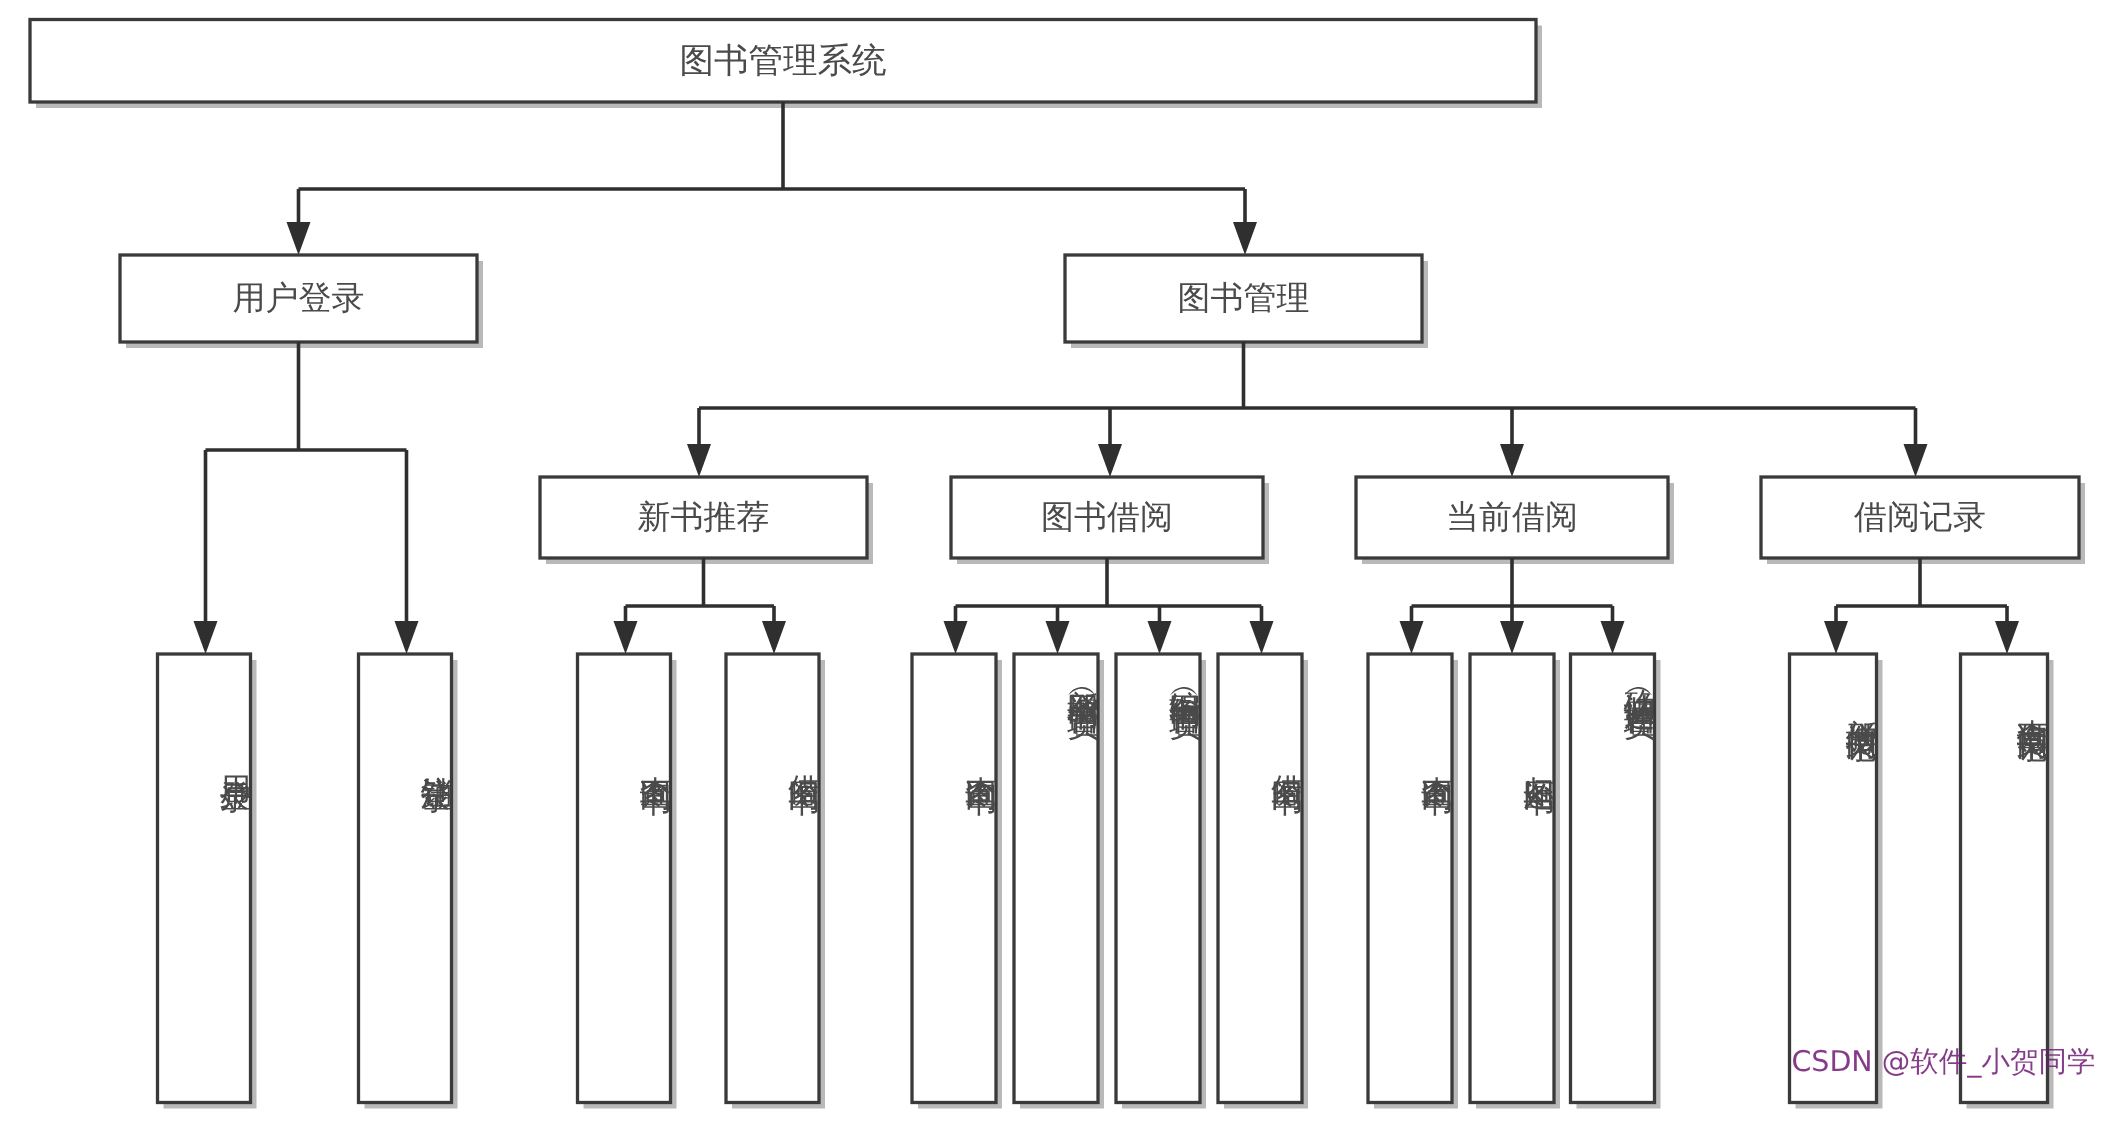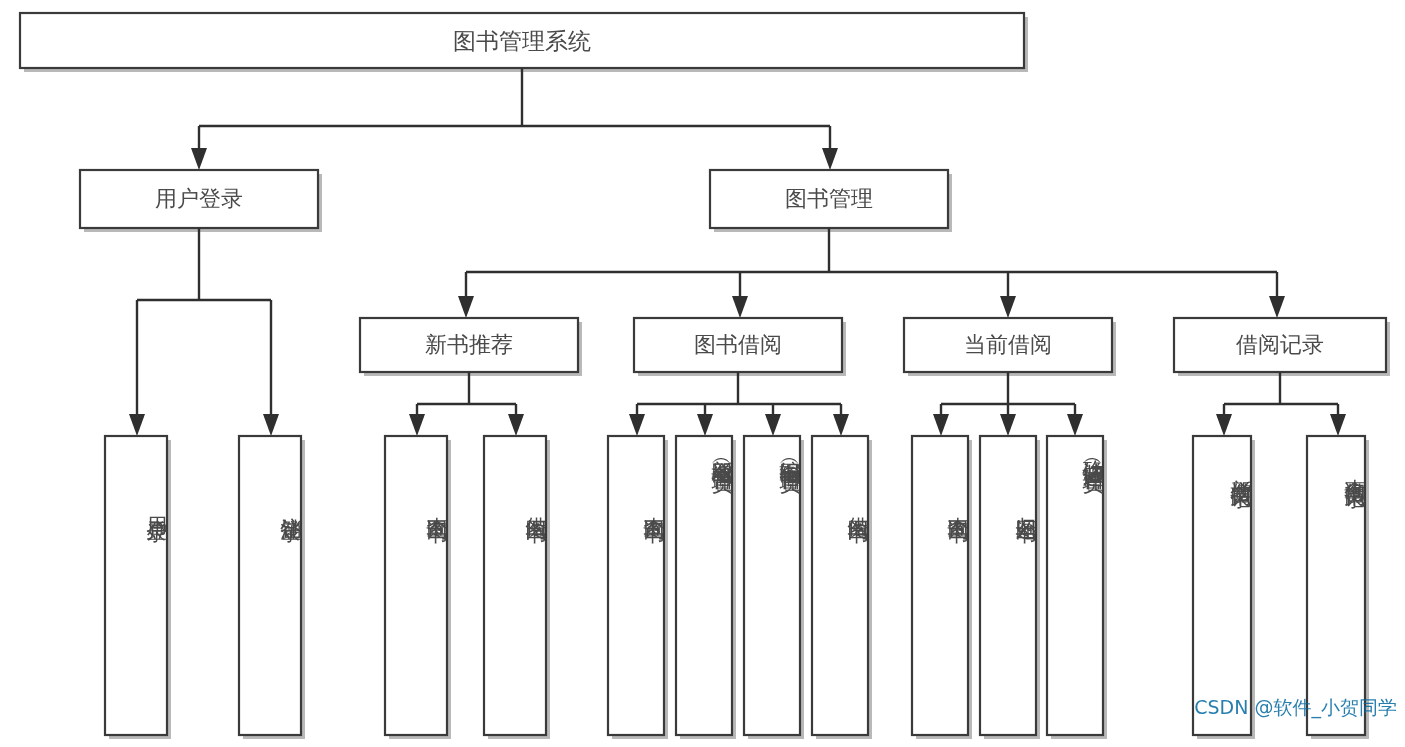--- a/index.html
+++ b/index.html
@@ -65,21 +65,21 @@
     white-space: nowrap;
     text-align: center;
     pointer-events: none;
   }
   #watermark {
     position: absolute;
     right: 8px;
     bottom: 4px;
     font-family: "DejaVu Sans", "Liberation Sans", sans-serif;
     font-size: 19px;
-    color: #0369a1;
+    color: #701a75;
     opacity: 0.85;
     white-space: nowrap;
   }
 </style>
 </head>
 <body>
 
 <div id="diagram-root">
 
   <svg id="diagram-svg" width="1405" height="747" viewBox="0 0 1405 747" xmlns="http://www.w3.org/2000/svg">

